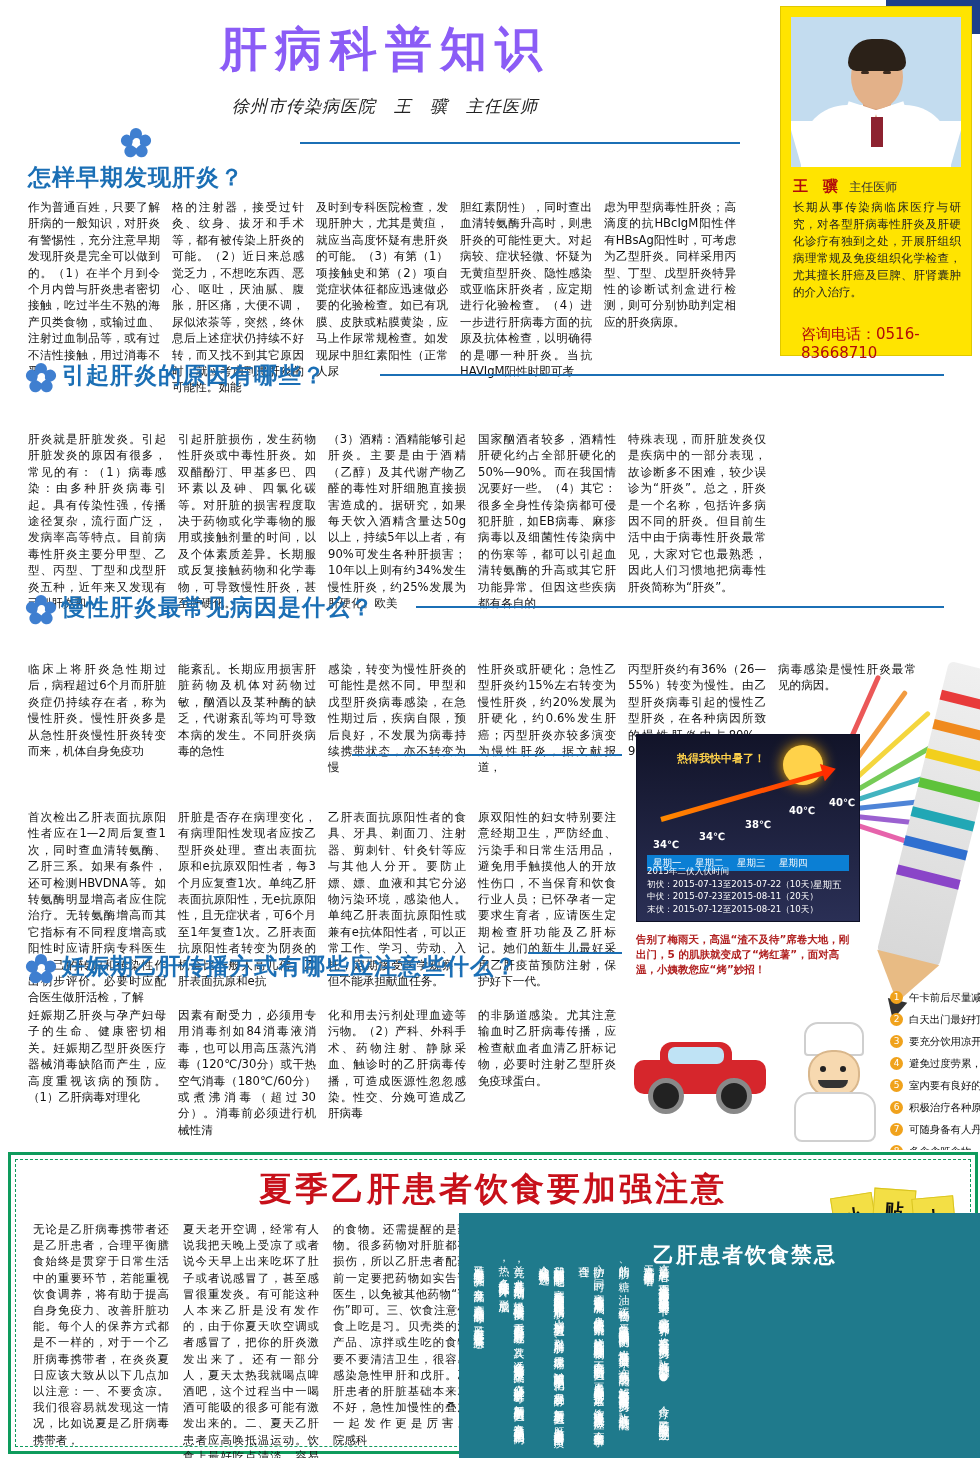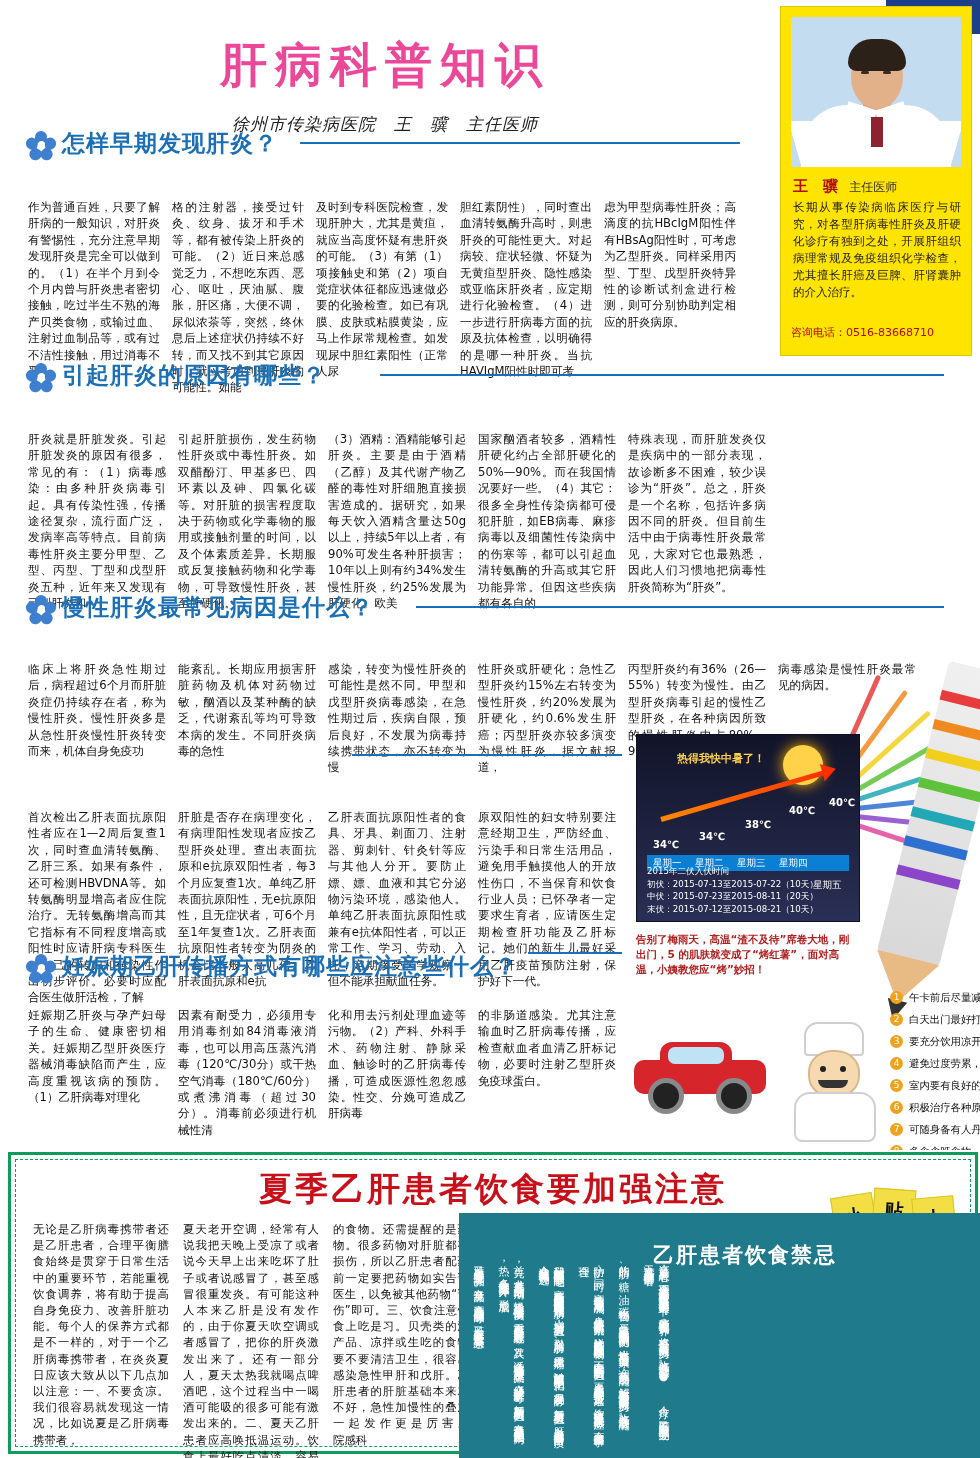--- a/index.html
+++ b/index.html
@@ -17,22 +17,22 @@
   .page-badge{
     position:absolute;top:0;right:0;width:94px;height:34px;
     background:#1d3f8a;color:#fff;font-size:24px;font-weight:bold;
     display:flex;align-items:center;justify-content:center;
     letter-spacing:1px;
   }
 
   
   .masthead{position:absolute;left:0;top:18px;width:770px;text-align:center;}
   .masthead h1{
-    margin:16px;font-family:"DejaVu Serif","Liberation Serif",serif;
-    font-size:47px;font-weight:bold;letter-spacing:8px;color:#ec4899;
+    margin:0;font-family:"DejaVu Serif","Liberation Serif",serif;
+    font-size:47px;font-weight:bold;letter-spacing:8px;color:#8b5cf6;
   }
   .masthead .byline{
     margin-top:14px;font-size:17px;color:#222;letter-spacing:1px;font-style:italic;
   }
 
   
   .doc-card{
     position:absolute;right:8px;top:6px;width:190px;height:348px;
     background:#ffe400;border:1px solid #e0c800;
   }
@@ -63,22 +63,22 @@
   .doc-name{
     position:absolute;left:12px;top:170px;width:170px;
     font-size:15px;color:#b10a0a;font-weight:bold;
   }
   .doc-name .title{font-size:12px;color:#333;font-weight:normal;margin-left:6px;}
   .doc-bio{
     position:absolute;left:12px;top:192px;width:168px;
     font-size:11.5px;line-height:17px;color:#222;text-align:justify;
   }
   .doc-tel{
-    position:absolute;left:10px;top:318px;width:172px;
-    font-size:11px;color:#b10a0a;
+    position:absolute;left:20px;top:318px;width:172px;
+    font-size:15px;color:#b10a0a;
   }
 
   
   .sec-head{position:absolute;display:flex;align-items:center;gap:8px;}
   .flower{position:relative;width:26px;height:26px;flex:0 0 26px;}
   .flower i{
     position:absolute;left:7px;top:0;width:12px;height:12px;border-radius:50% 50% 50% 0;
     background:#3f7fd0;transform-origin:50% 130%;
   }
   .flower i:nth-child(1){transform:rotate(0deg);}
@@ -229,21 +229,21 @@
     <div class="doc-name">
       <span>王　骥</span>
       <span class="title">主任医师</span>
     </div>
     <div class="doc-bio">长期从事传染病临床医疗与研究，对各型肝病毒性肝炎及肝硬化诊疗有独到之处，开展肝组织病理常规及免疫组织化学检查，尤其擅长肝癌及巨脾、肝肾囊肿的介入治疗。</div>
     <div class="doc-tel">
       <span>咨询电话：</span><span>0516-83668710</span>
     </div>
   </div>
 
-  <div class="sec-head" style="left:28px;top:128px;">
+  <div class="sec-head" style="left:28px;top:128px;flex-direction:column;">
     <span class="flower">
         <i></i>
         <i></i>
         <i></i>
         <i></i>
         <i></i>
         <b></b>
       </span>
     <span class="sec-title">怎样早期发现肝炎？</span>
   </div>

